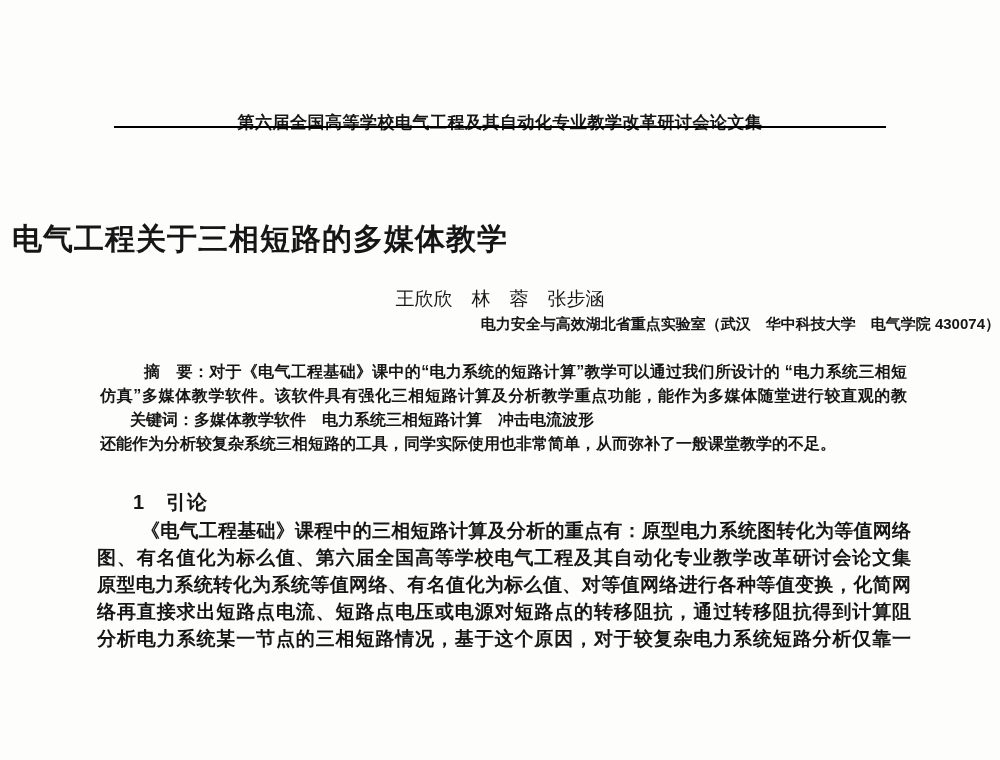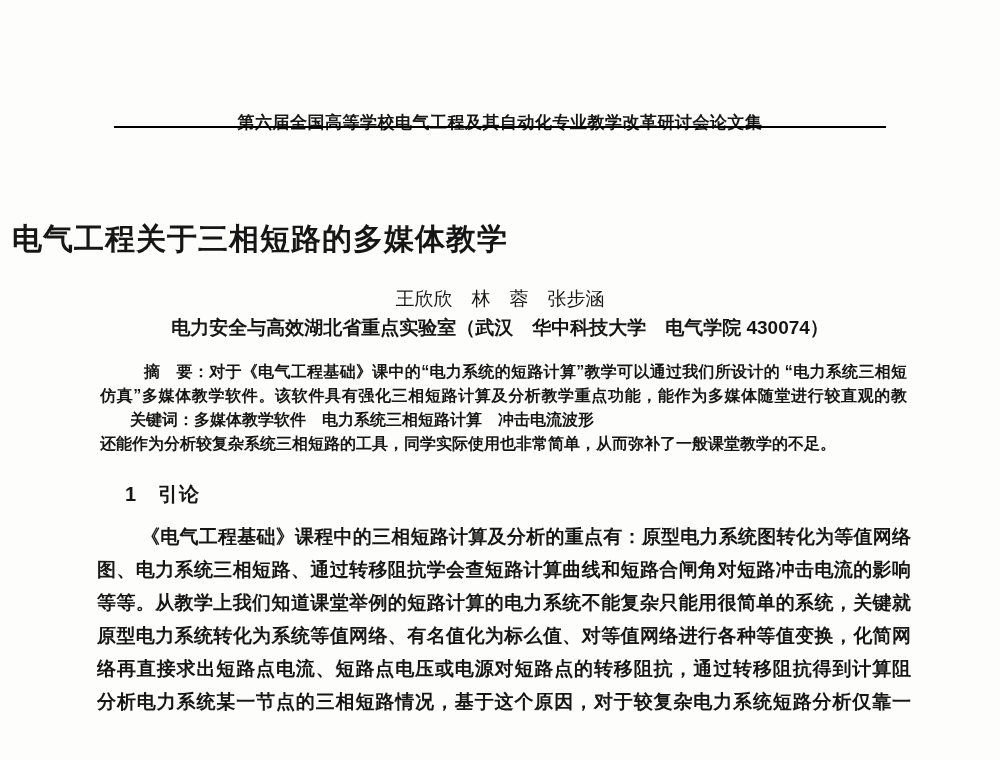--- a/index.html
+++ b/index.html
@@ -55,22 +55,22 @@
     text-align: center;
     font-size: 19px;
     font-weight: 400;
     white-space: nowrap;
   }
   .affiliation {
     position: absolute;
     top: 315px;
     left: 0;
     width: 100%;
-    text-align: center;
-    font-size: 19px;
+    text-align: right;
+    font-size: 15px;
     font-weight: 700;
     white-space: nowrap;
   }
   .abstract {
     position: absolute;
     top: 360px;
     left: 100px;
     width: 807px;
     font-size: 16px;
     font-weight: 600;
@@ -80,35 +80,35 @@
   .indent-abs { padding-left: 44px; }
   .indent-kw { padding-left: 30px; }
   .justify {
     text-align: justify;
     text-align-last: justify;
   }
   .section-heading {
     position: absolute;
     top: 473px;
     left: 117px;
-    margin: 8px;
+    margin: 16px;
     font-size: 20px;
     font-weight: 700;
     letter-spacing: 1px;
   }
   .body-text {
     position: absolute;
     top: 517px;
     left: 97px;
     width: 814px;
     font-size: 19px;
     font-weight: 600;
     line-height: 27px;
   }
-  .body-line { height: 27px; overflow: hidden; margin-top: 6px; }
+  .body-line { height: 27px; overflow: hidden; }
   .indent-body { padding-left: 44px; }
 </style>
 </head>
 <body>
 
 <div class="page">
 
   <div class="running-head">第六届全国高等学校电气工程及其自动化专业教学改革研讨会论文集</div>
 
   <div class="head-rule"></div>
@@ -123,20 +123,19 @@
     <div class="abs-line indent-abs justify">摘　要：对于《电气工程基础》课中的“电力系统的短路计算”教学可以通过我们所设计的 “电力系统三相短路</div>
     <div class="abs-line justify">仿真”多媒体教学软件。该软件具有强化三相短路计算及分析教学重点功能，能作为多媒体随堂进行较直观的教学，</div>
     <div class="abs-line indent-kw">关键词：多媒体教学软件　电力系统三相短路计算　冲击电流波形</div>
     <div class="abs-line">还能作为分析较复杂系统三相短路的工具，同学实际使用也非常简单，从而弥补了一般课堂教学的不足。</div>
   </div>
 
   <h2 class="section-heading">1　引论</h2>
 
   <div class="body-text">
     <div class="body-line indent-body justify">《电气工程基础》课程中的三相短路计算及分析的重点有：原型电力系统图转化为等值网络</div>
-    <div class="body-line justify">图、电力系统三相短路、通过转移阻抗学会查短路计算曲线和短路合闸角对短路冲击电流的影响</div>
-    <div class="body-line justify">等等。从教学上我们知道课堂举例的短路计算的电力系统不能复杂只能用很简单的系统，关键就</div>
+    <div class="body-line justify">图、有名值化为标么值、第六届全国高等学校电气工程及其自动化专业教学改革研讨会论文集</div>
     <div class="body-line justify">原型电力系统转化为系统等值网络、有名值化为标么值、对等值网络进行各种等值变换，化简网</div>
     <div class="body-line justify">络再直接求出短路点电流、短路点电压或电源对短路点的转移阻抗，通过转移阻抗得到计算阻抗，</div>
     <div class="body-line justify">分析电力系统某一节点的三相短路情况，基于这个原因，对于较复杂电力系统短路分析仅靠一</div>
   </div>
 
 </div>
 
 </body></html>

